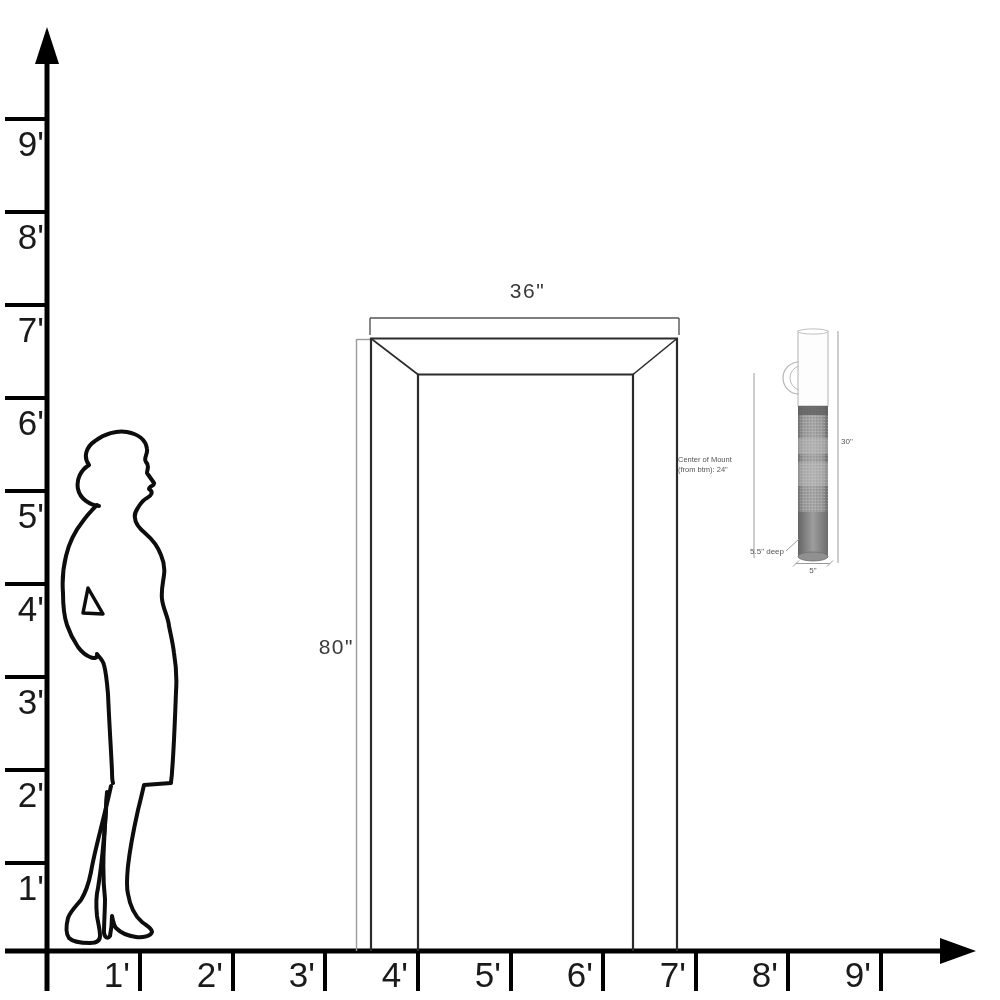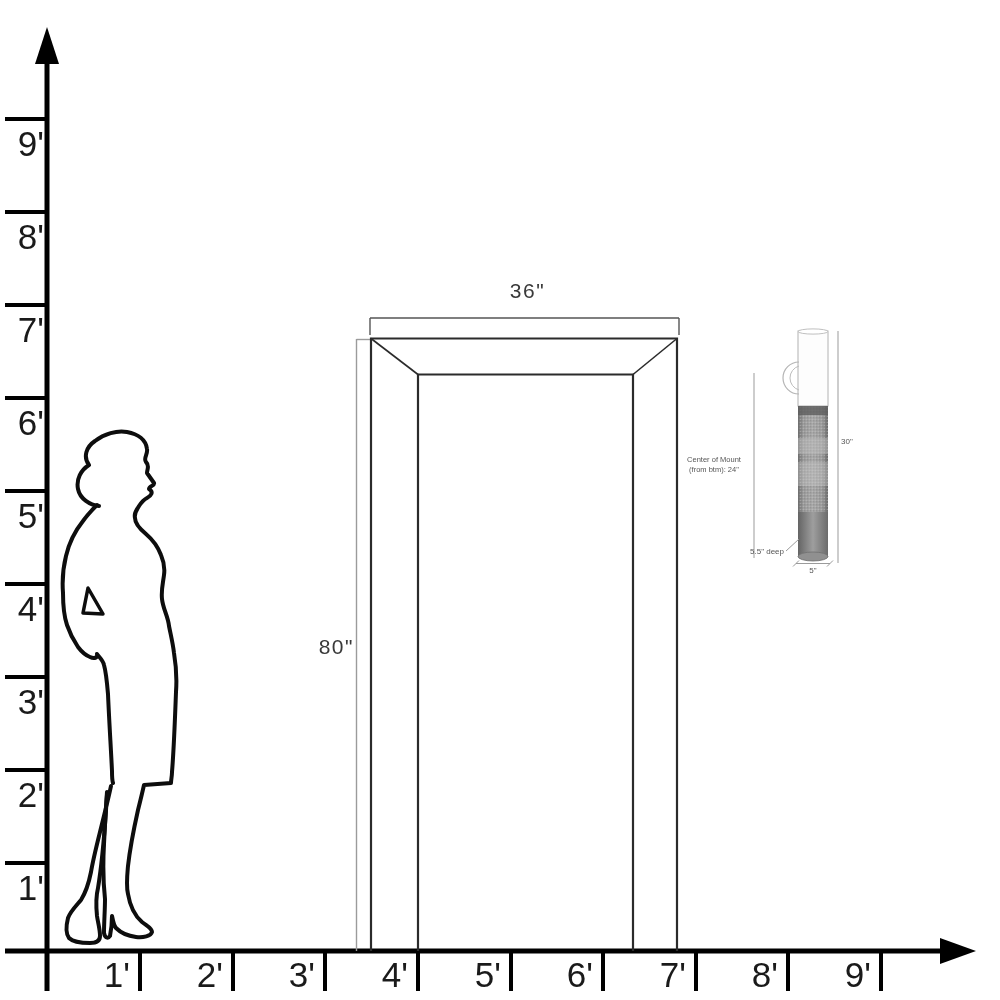--- a/index.html
+++ b/index.html
@@ -16,21 +16,21 @@
     position:absolute;color:#3a3a3a;font-size:21px;letter-spacing:1.5px;line-height:22px;
   }
   .dim-label.center{text-align:center;}
   .dim-label.right{text-align:right;}
   .tiny-label{
     position:absolute;color:#555555;font-size:8px;line-height:9px;white-space:nowrap;
   }
   .tiny-label.center{text-align:center;}
   .tiny-label.right{text-align:right;}
   .mount-label{
-    position:absolute;color:#555555;font-size:7.5px;line-height:9.5px;text-align:center;
+    position:absolute;color:#555555;font-size:7.5px;line-height:9.5px;text-align:left;
   }
 </style>
 </head>
 <body>
 
 <div class="canvas">
 
   <svg width="1000" height="1000" viewBox="0 0 1000 1000">
     <defs>
       <linearGradient id="meshH" x1="0" y1="0" x2="1" y2="0">

